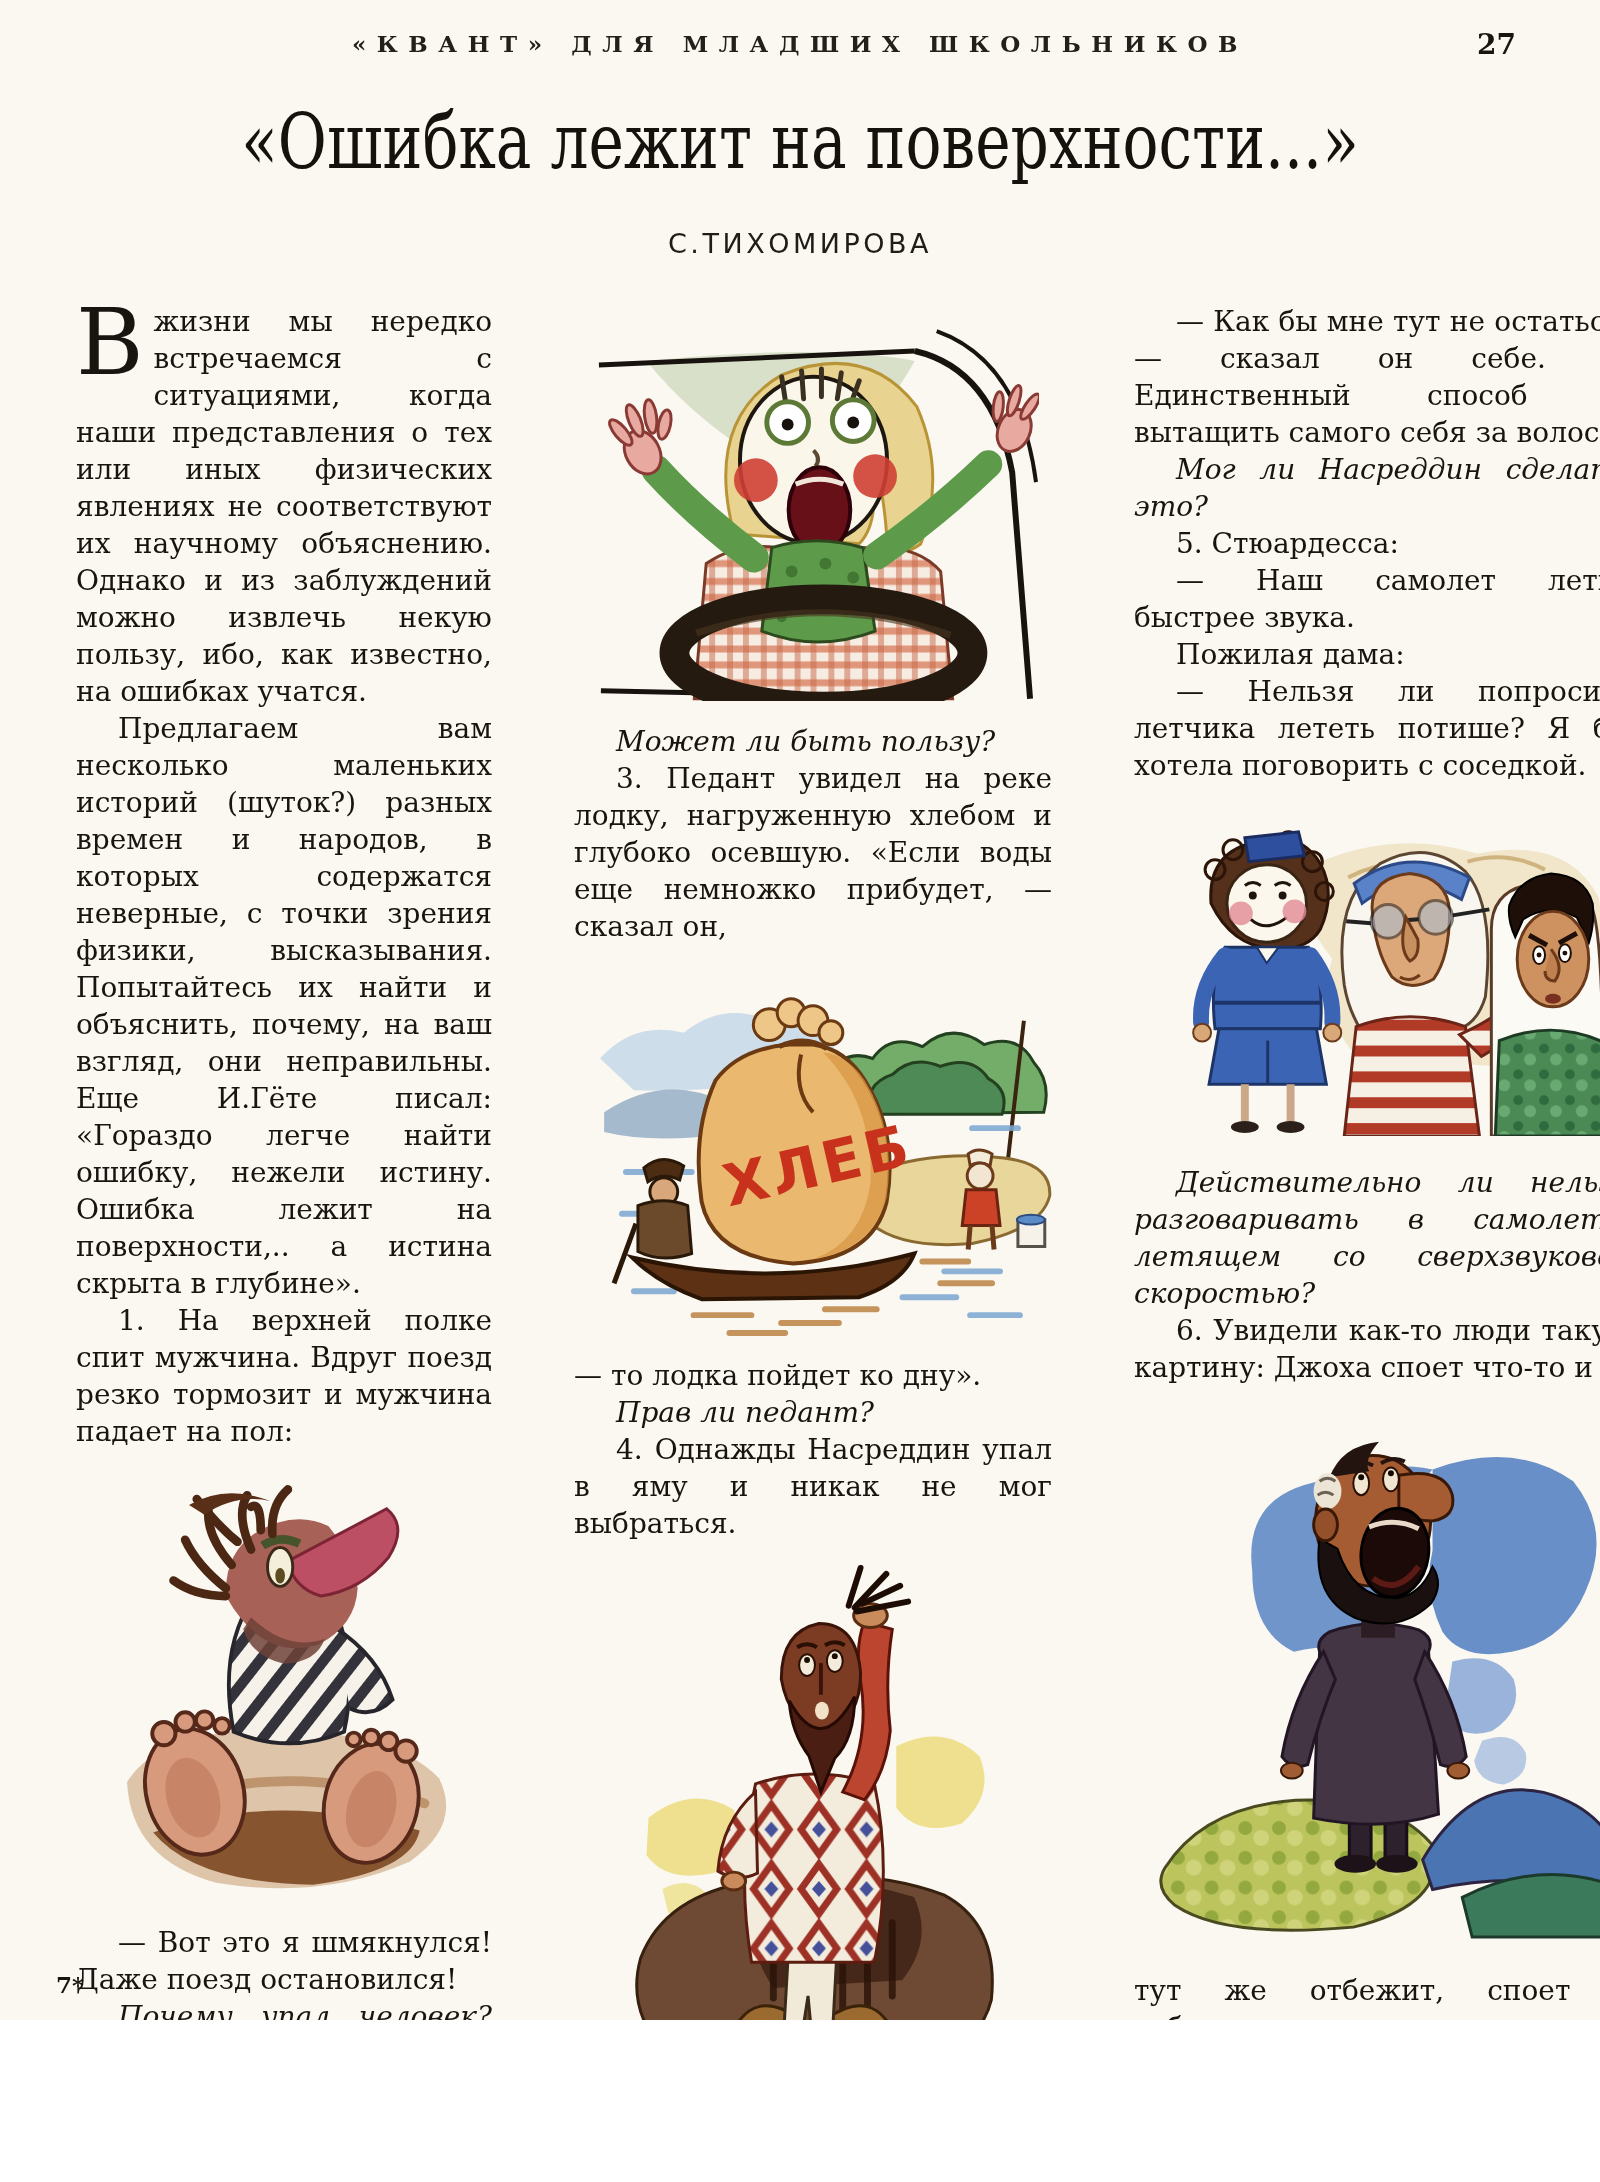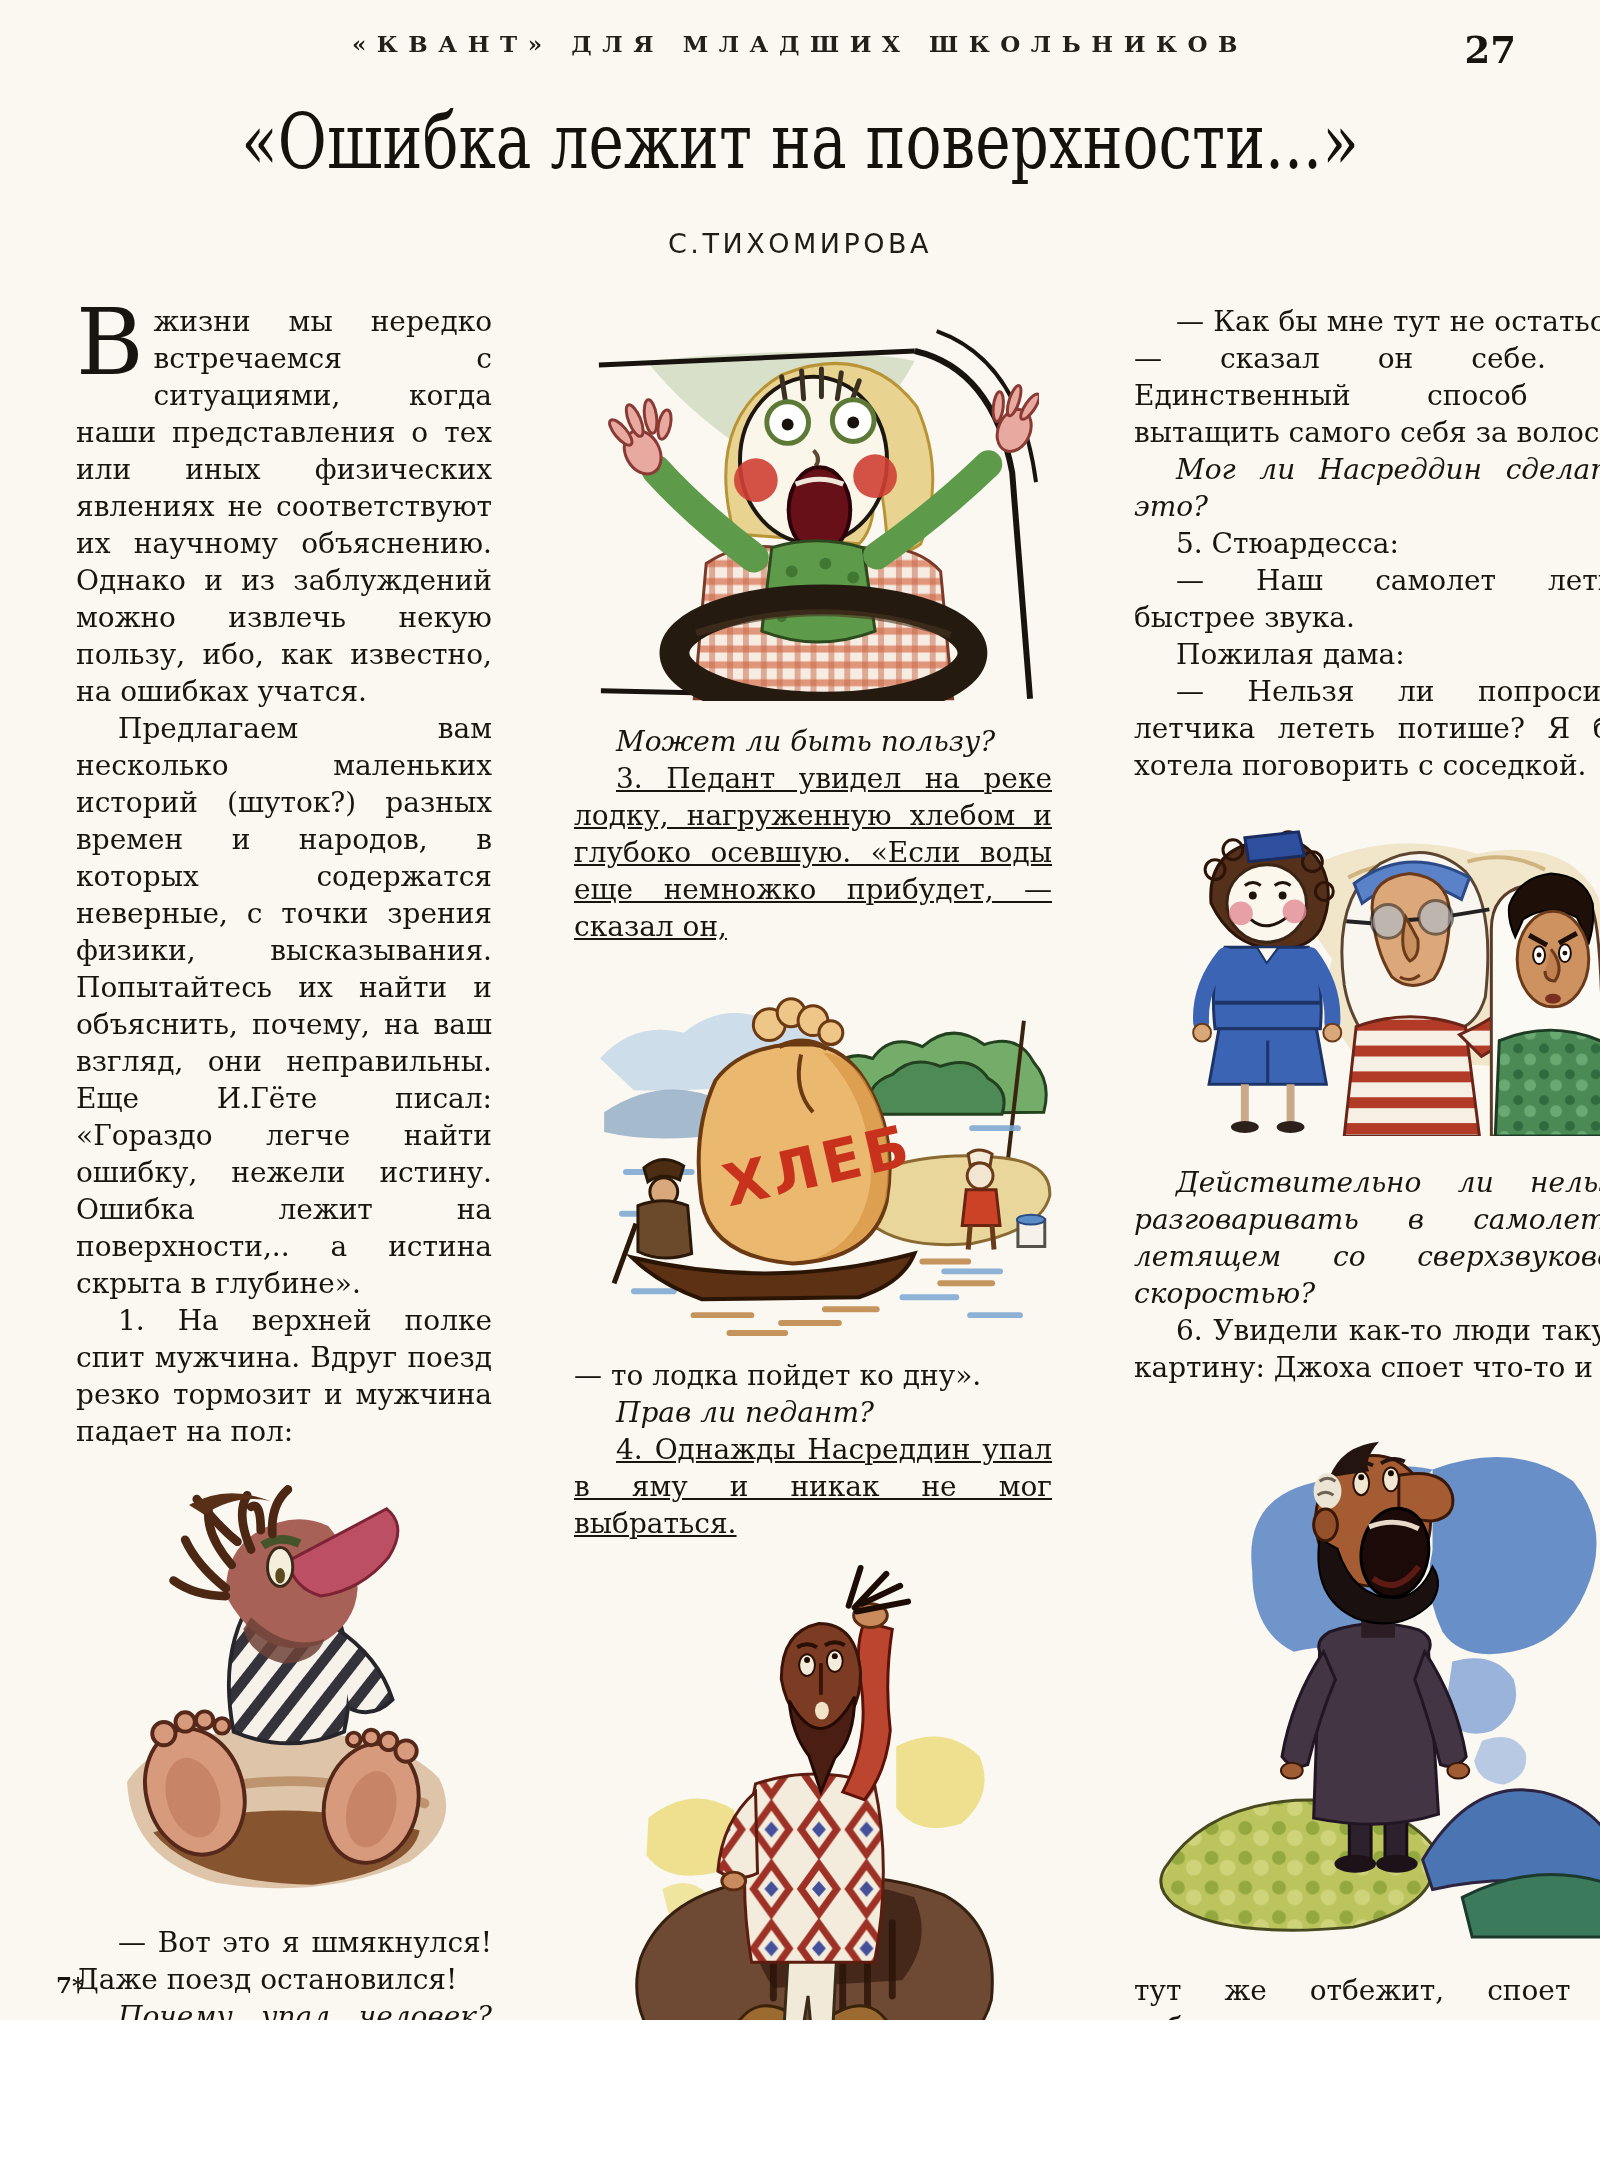--- a/index.html
+++ b/index.html
@@ -12,21 +12,21 @@
     position:relative; width:1600px; height:2020px;
     background:#faf8f1; color:#181410; overflow:hidden;
   }
   .running-head {
     text-align:center; padding-top:30px;
     font-size:23px; font-weight:bold; letter-spacing:0.46em;
     color:#23201c;
   }
   .page-num {
     position:absolute; top:28px; right:84px;
-    font-size:37px; font-weight:bold; letter-spacing:0;
+    font-size:28px; font-weight:bold; letter-spacing:0;
   }
   .title {
     text-align:center; margin-top:40px;
     font-size:68px; font-weight:normal; white-space:nowrap;
     transform:scale(0.88,1.12); transform-origin:center top;
     color:#15120e;
   }
   .author {
     text-align:center; margin-top:52px;
     font-family:"DejaVu Sans","Liberation Sans",sans-serif;
@@ -34,21 +34,21 @@
   }
   .columns {
     display:grid; grid-template-columns:1fr 1fr 1fr;
     column-gap:82px; padding:0 78px 0 76px; margin-top:44px;
   }
   .col { font-size:28px; line-height:37px; text-align:justify;
          hyphens:auto; -webkit-hyphens:auto; }
   .col p { margin:0; text-indent:42px; }
   .col p.nosp { text-indent:0; }
   .caption { font-style:italic; }
-  .gap { margin-top:13px;text-decoration:underline; }
+  .gap { margin-top:13px; }
   .gap-lg { margin-top:26px; }
   .dropcap {
     float:left; font-size:92px; line-height:72px;
     padding:4px 10px 0 0; text-indent:0;
   }
   .ill { display:block; margin:0 auto; }
   .footer-mark {
     position:absolute; left:56px; bottom:22px;
     font-size:23px; font-weight:bold;
   }

